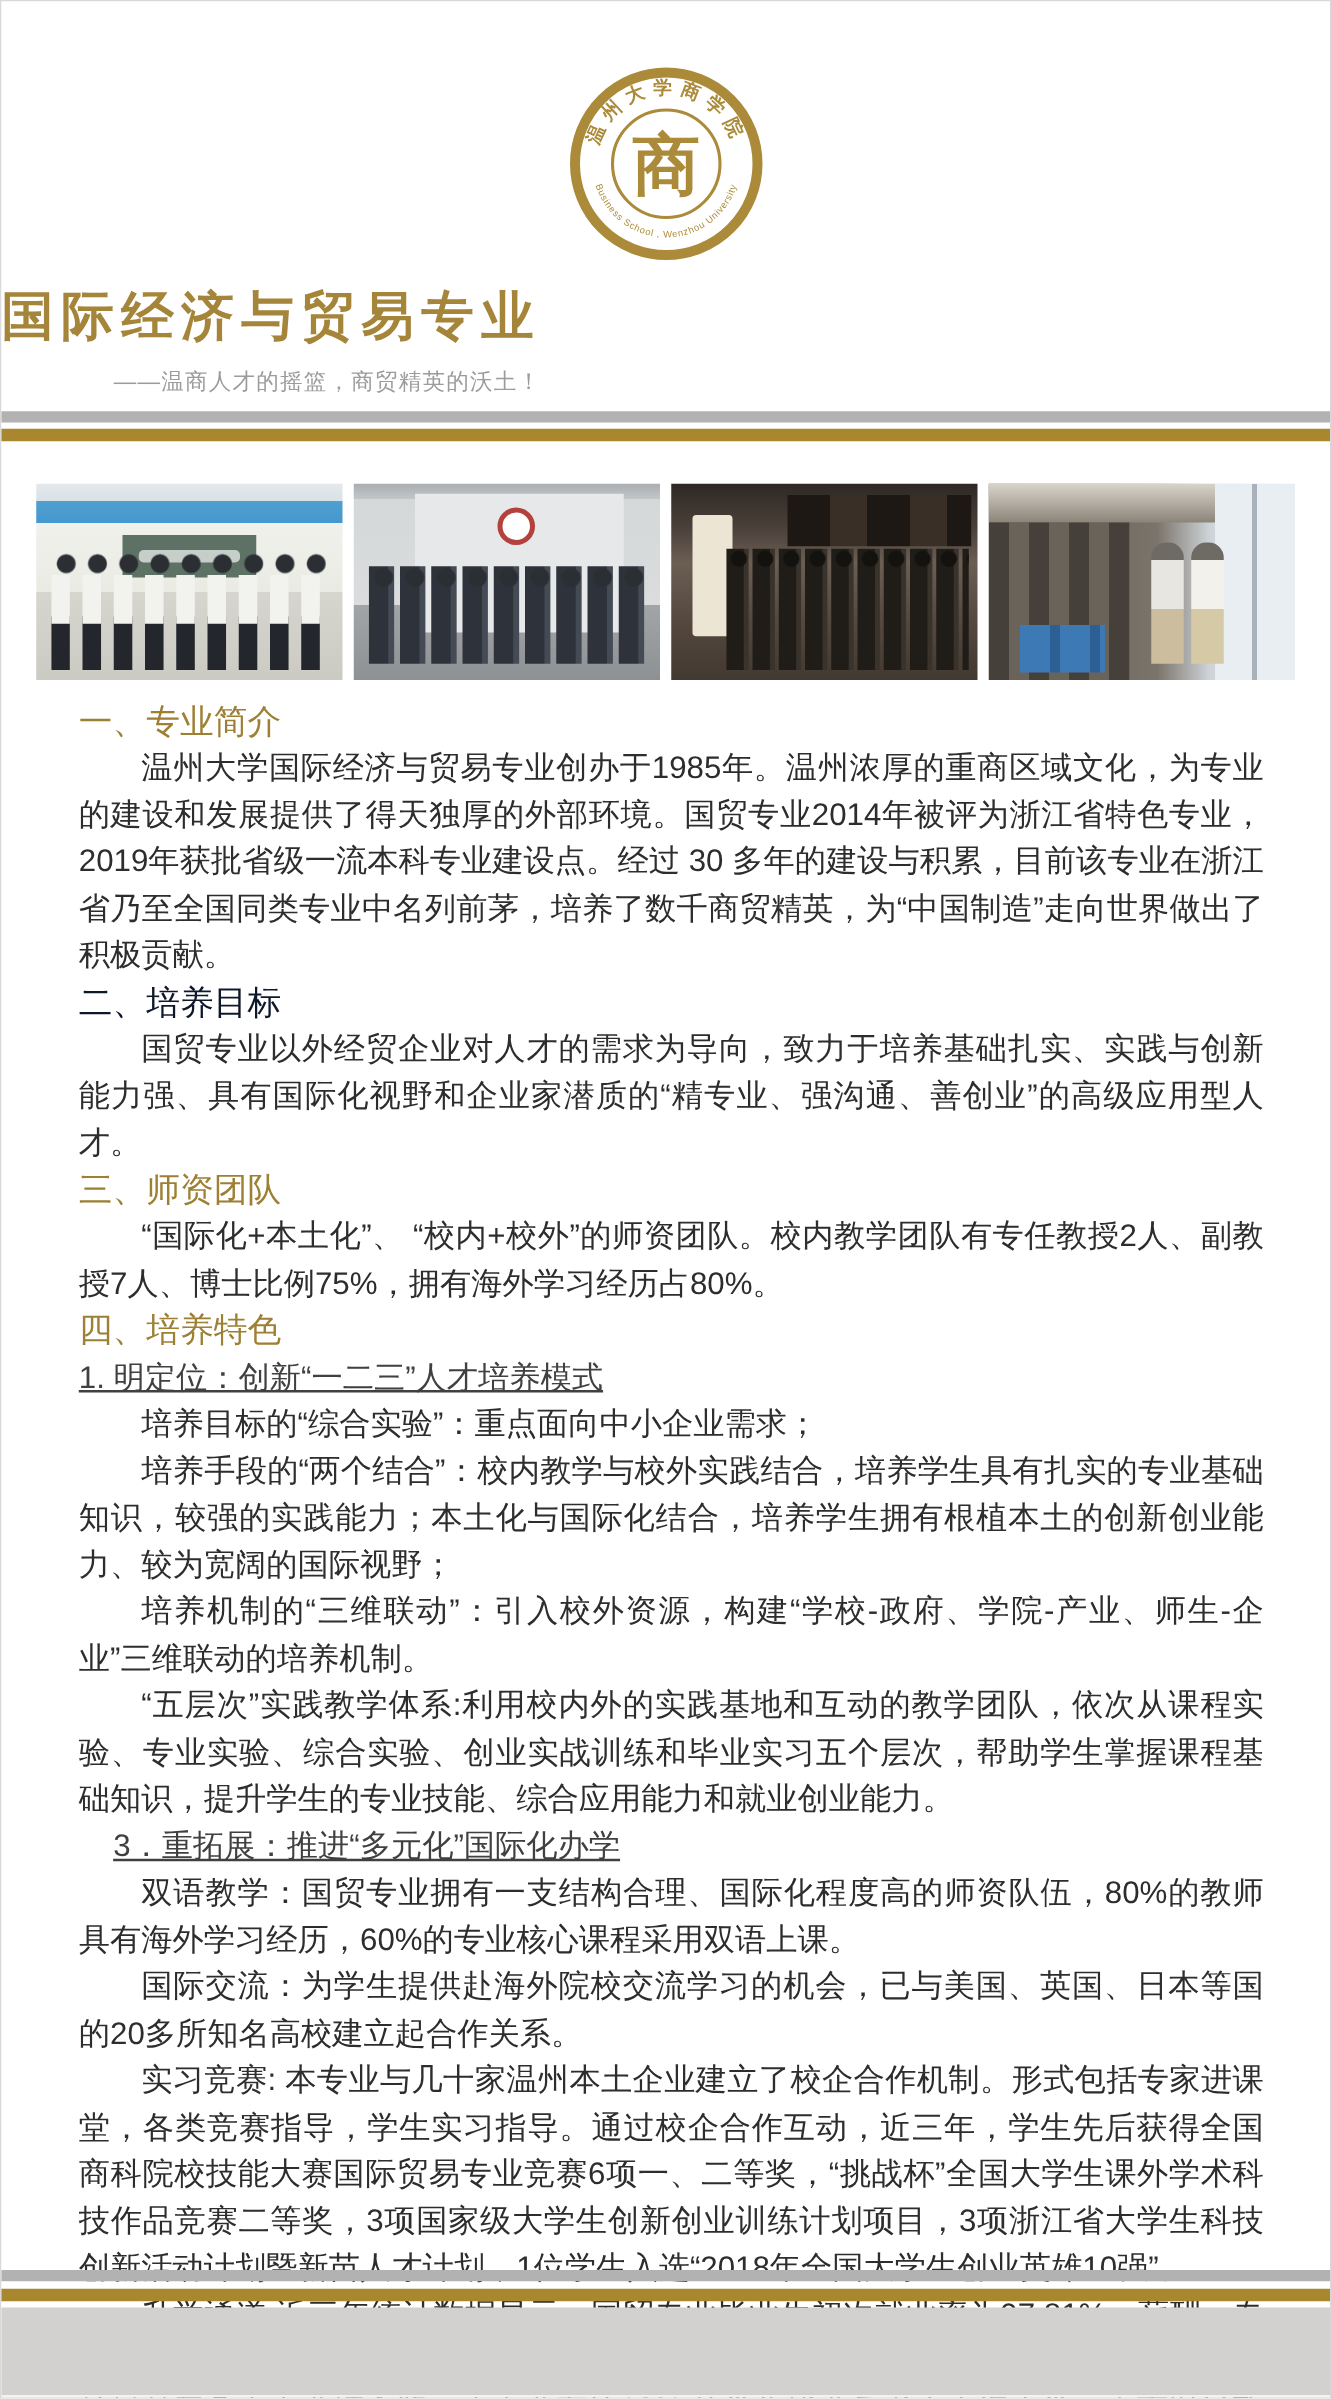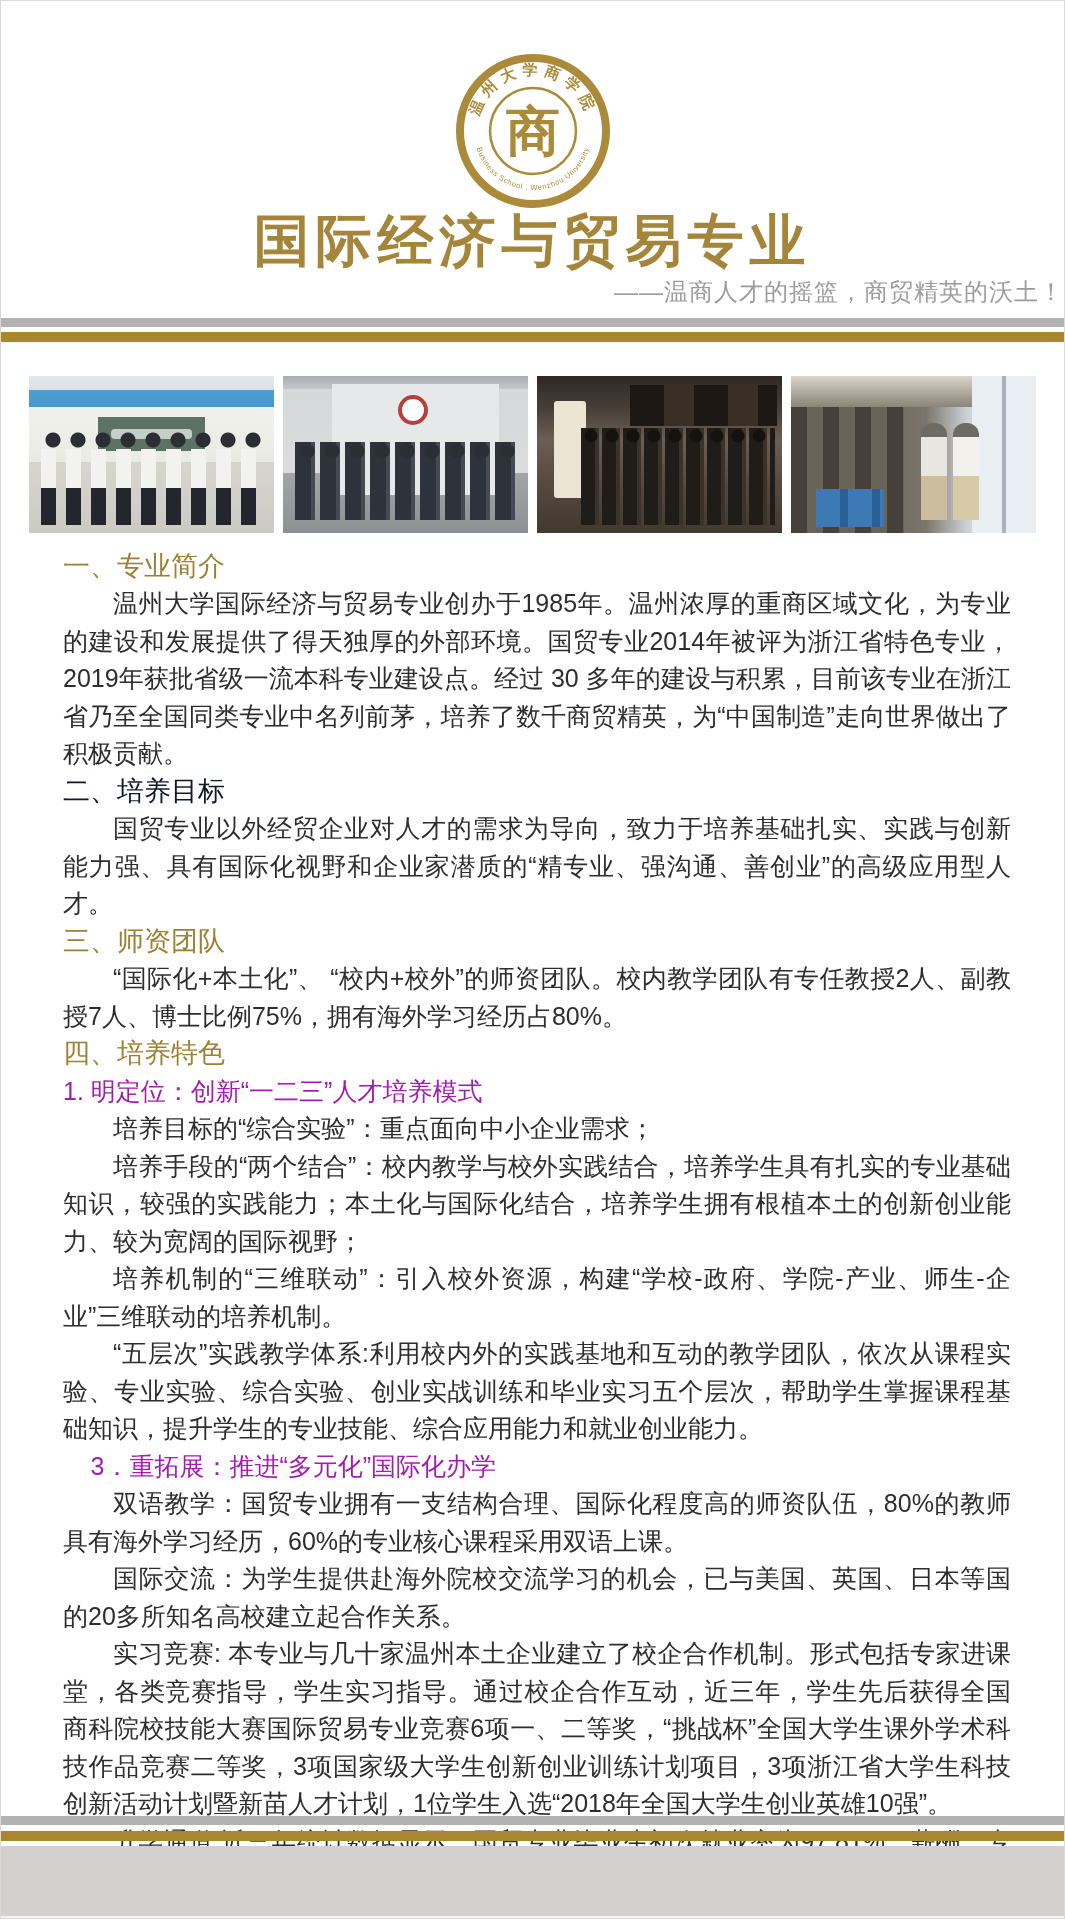--- a/index.html
+++ b/index.html
@@ -10,33 +10,32 @@
     background:#ffffff;
     border:1px solid #d9d9d9;
     box-sizing:border-box;
     overflow:hidden;
     font-family:"Liberation Sans","DejaVu Sans",sans-serif;
   }
 
   
   .logo-wrap{display:flex;justify-content:center;margin-top:50px;}
   .title{
-    margin-top:0;
-    text-align:center;
+    margin-top:20px;
     font-family:"Liberation Serif","DejaVu Serif",serif;
     font-weight:bold;
-    font-size:56px;
+    font-size:42px;
     letter-spacing:6px;
     color:#a5853a;
     line-height:1.1;
   }
   .subtitle{
-    margin-top:6px;
-    text-align:right;
-    font-size:24px;
+    margin-top:19px;
+    text-align:left;
+    font-size:18px;
     letter-spacing:1px;
     color:#9c9c9c;
     padding-left:90px; 
     line-height:1.1;
   }
 
   
   .bar{width:100%;}
   .bar-gray{height:9px;background:#b2b2b2;margin-top:13px;}
   .bar-gold{height:10px;background:#a8872e;margin-top:5px;}
@@ -115,21 +114,21 @@
   .sec{
     margin:0;
     font-family:"Liberation Serif","DejaVu Serif",serif;
     font-weight:normal;
     font-size:27px;
     line-height:37.5px;
   }
   .sec.gold{color:#9d8034;}
   .sec.dark{color:#0f172a;}
   .para{margin:0;text-indent:2em;}
-  .subhead{margin:0;text-indent:0;color:#a21caf;}
+  .subhead{margin:0;text-indent:0;color:#404040;text-decoration:underline;}
   .subhead.sp{text-indent:0.3em;margin-left:20px;}
 
   
   .footer{position:absolute;left:0;right:0;bottom:0;}
   .footer .bar-gray{margin-top:0;}
   .footer .bar-gold{margin-top:6px;}
   .footer-block{margin-top:5px;height:70px;background:#d3d1cf;border-bottom:2px solid #f4f3f2;}
 </style>
 </head>
 <body>

